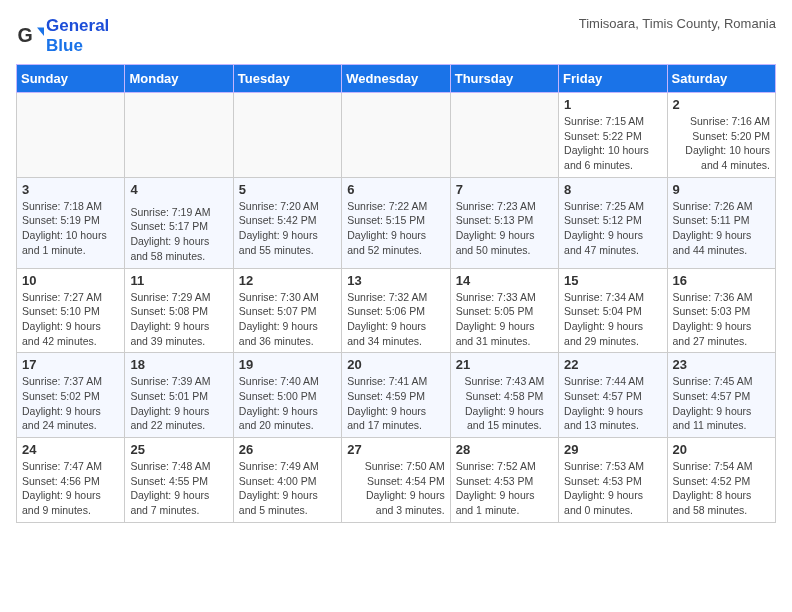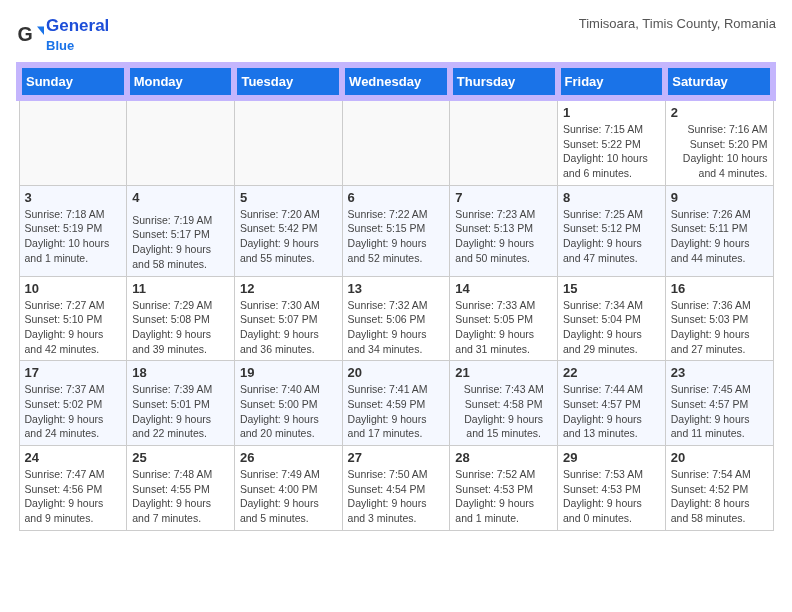--- a/index.html
+++ b/index.html
@@ -41,21 +41,21 @@
       width: 100%;
       border-collapse: collapse;
       table-layout: fixed;
     }
     th {
       background-color: #1a73e8;
       color: white;
       padding: 6px 4px;
       font-size: 13px;
       text-align: left;
-      border: 6px solid #c4b5fd;
+      border: 1px solid #c4b5fd;
     }
     td {
       border: 1px solid #ccc;
       vertical-align: top;
       padding: 4px 5px;
       min-height: 70px;
       background: #fff;
     }
     td.empty {
       background: #f9f9f9;
@@ -83,21 +83,21 @@
   <div class="logo">
     <svg class="logo-icon" viewBox="0 0 40 40">
       <text x="2" y="28" font-size="28" font-weight="bold" fill="#333" font-family="Arial">G</text>
       <polygon points="30,8 40,8 40,20" fill="#1a73e8"></polygon>
     </svg>
     <div>
       <div>
         <span style="font-size:17px;font-weight:bold;color:#1d4ed8;">General</span>
       </div>
       <div>
-        <span style="font-size:13px;font-weight:bold;color:#1a73e8;">Blue</span>
+        <span style="font-size:17px;font-weight:bold;color:#1a73e8;">Blue</span>
       </div>
     </div>
   </div>
   <div class="title-block">
     <div class="location-title">Timisoara, Timis County, Romania</div>
   </div>
 </div>
 
 <table>
   <thead>
@@ -277,21 +277,21 @@
 Daylight: 9 hours and 7 minutes.</div>
         </td>
         <td>
           <span class="day-num">26</span>
           <div class="day-info" style="white-space: pre-line;">Sunrise: 7:49 AM
 Sunset: 4:00 PM
 Daylight: 9 hours and 5 minutes.</div>
         </td>
         <td>
           <span class="day-num">27</span>
-          <div class="day-info" style="white-space: pre-line;">Sunrise: 7:50 AM
+          <div class="day-info" style="white-space: pre-line; text-align: right;">Sunrise: 7:50 AM
 Sunset: 4:54 PM
 Daylight: 9 hours and 3 minutes.</div>
         </td>
         <td>
           <span class="day-num">28</span>
           <div class="day-info" style="white-space: pre-line;">Sunrise: 7:52 AM
 Sunset: 4:53 PM
 Daylight: 9 hours and 1 minute.</div>
         </td>
         <td>

